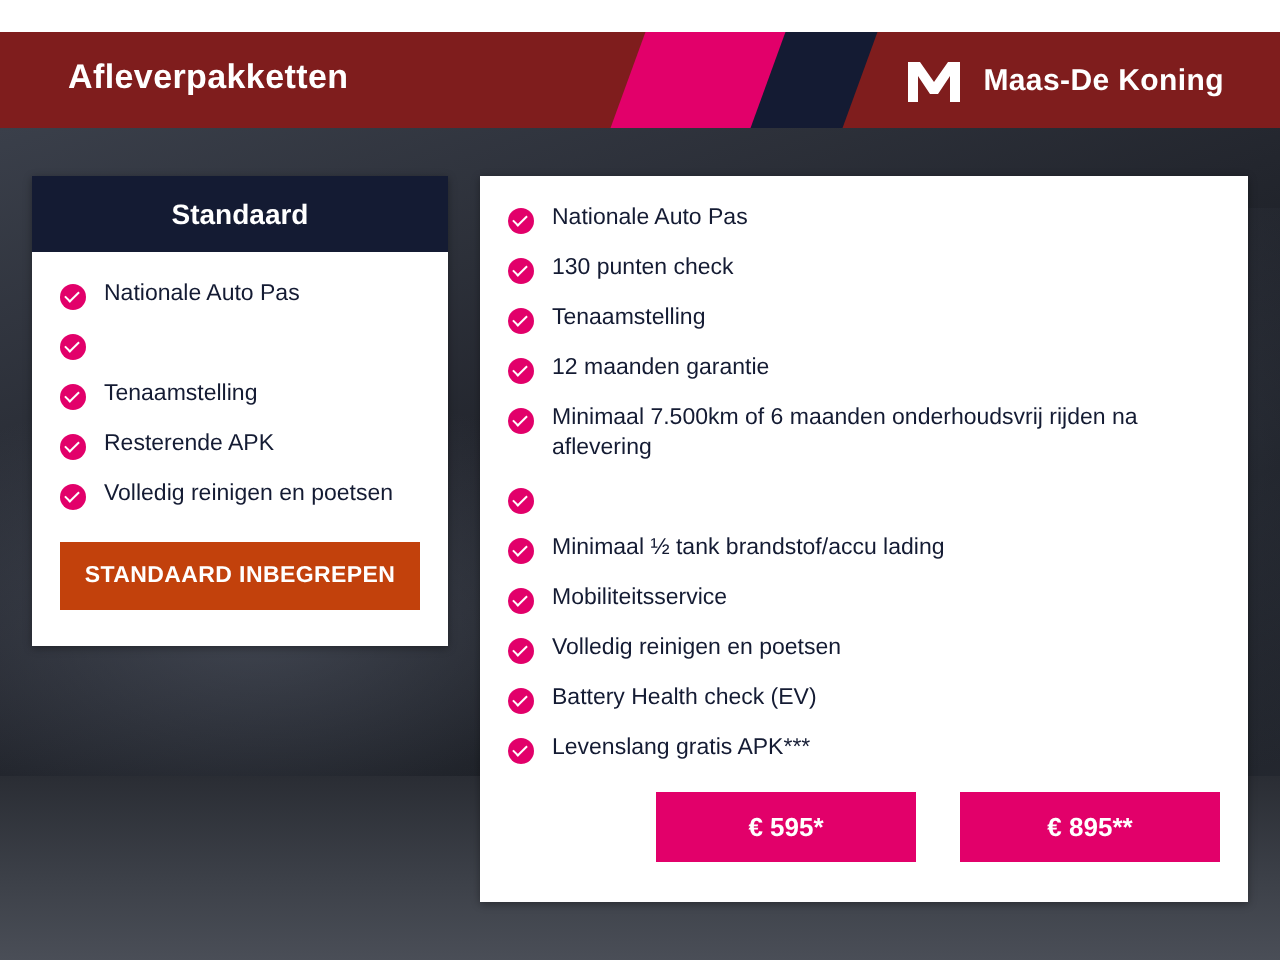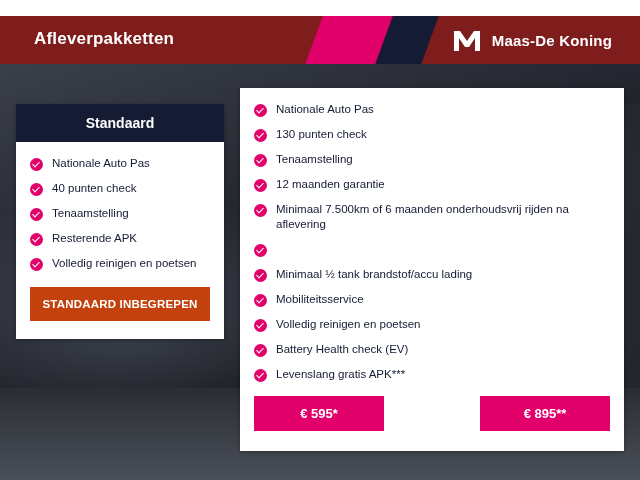--- a/index.html
+++ b/index.html
@@ -114,21 +114,21 @@
     background: linear-gradient(180deg, #2a2d34 0%, #3c4048 55%, #4a4e57 100%);
   }
   
   .card {
     position: absolute;
     background: #ffffff;
     box-shadow: 0 1px 4px rgba(0,0,0,0.35);
   }
   .card-standard {
     left: 16px;
-    top: 104px;
+    top: 88px;
     width: 208px;
   }
   .card-approved {
     left: 240px;
     top: 88px;
     width: 384px;
   }
   .card-head {
     background: #141b33;
     color: #ffffff;
@@ -185,21 +185,21 @@
     text-align: center;
     padding: 11px 0;
     letter-spacing: 0.2px;
     border: none;
     width: 100%;
     font-family: "Liberation Sans", sans-serif;
     cursor: pointer;
   }
   .price-row {
     display: flex;
-    justify-content: space-between;
+    justify-content: flex-end;
     gap: 22px;
     margin-top: 14px;
     margin-bottom: 4px;
   }
   .price-btn {
     background: #e2006a;
     color: #ffffff;
     font-size: 13px;
     font-weight: bold;
     padding: 10px 0;
@@ -235,21 +235,20 @@
 
   <div class="card card-standard">
     <div class="card-head">Standaard</div>
     <div class="card-body">
       <div class="feature">
         <span class="check"></span>
         <span class="feature-label">Nationale Auto Pas</span>
       </div>
       <div class="feature">
         <span class="check"></span>
-        <span class="feature-label">40 punten check</span>
       </div>
       <div class="feature">
         <span class="check"></span>
         <span class="feature-label">Tenaamstelling</span>
       </div>
       <div class="feature">
         <span class="check"></span>
         <span class="feature-label">Resterende APK</span>
       </div>
       <div class="feature">

